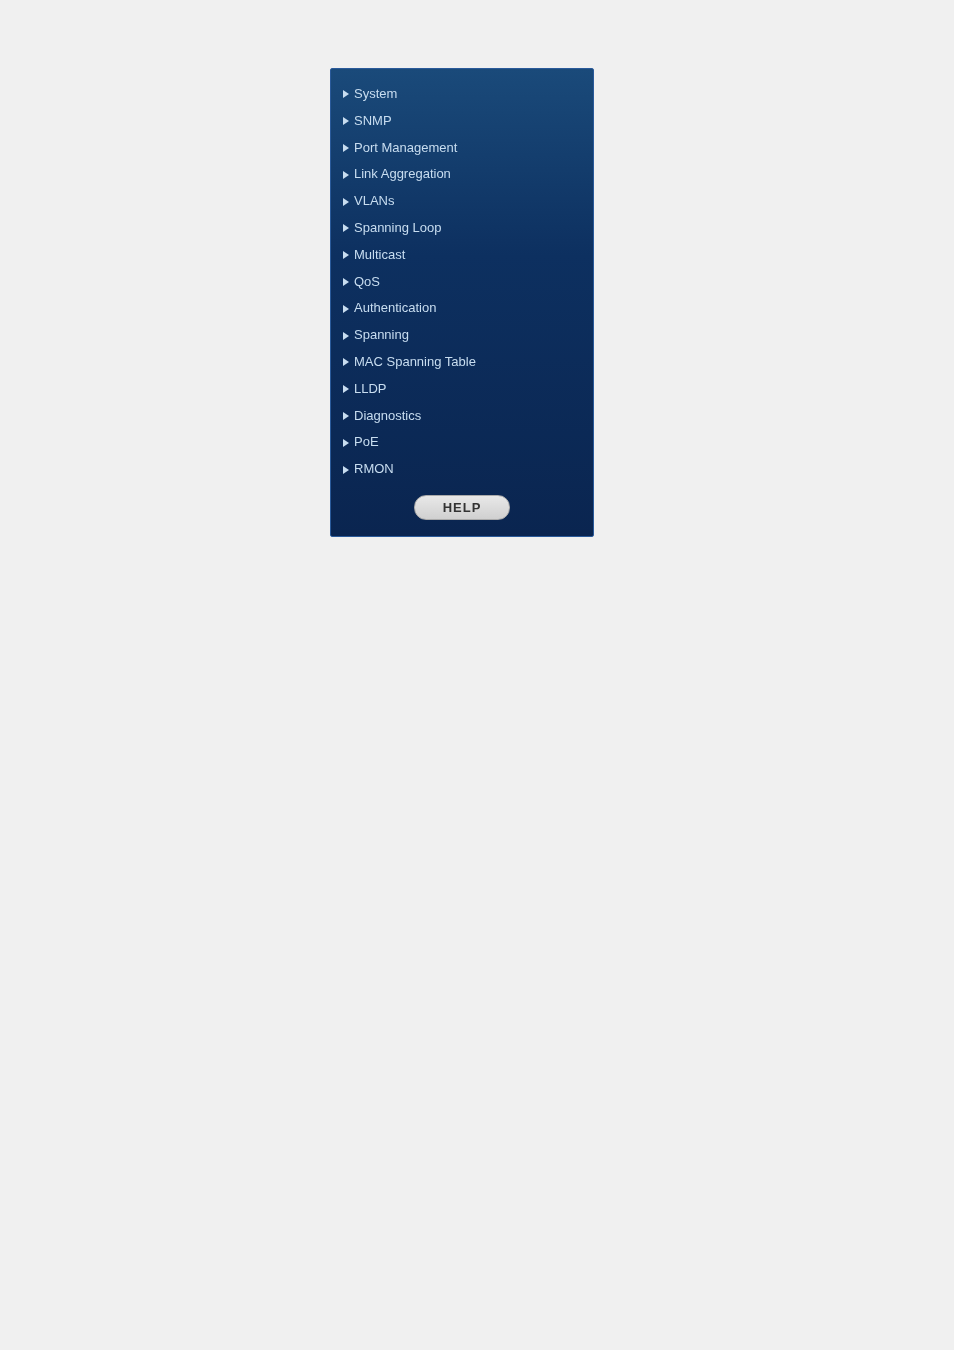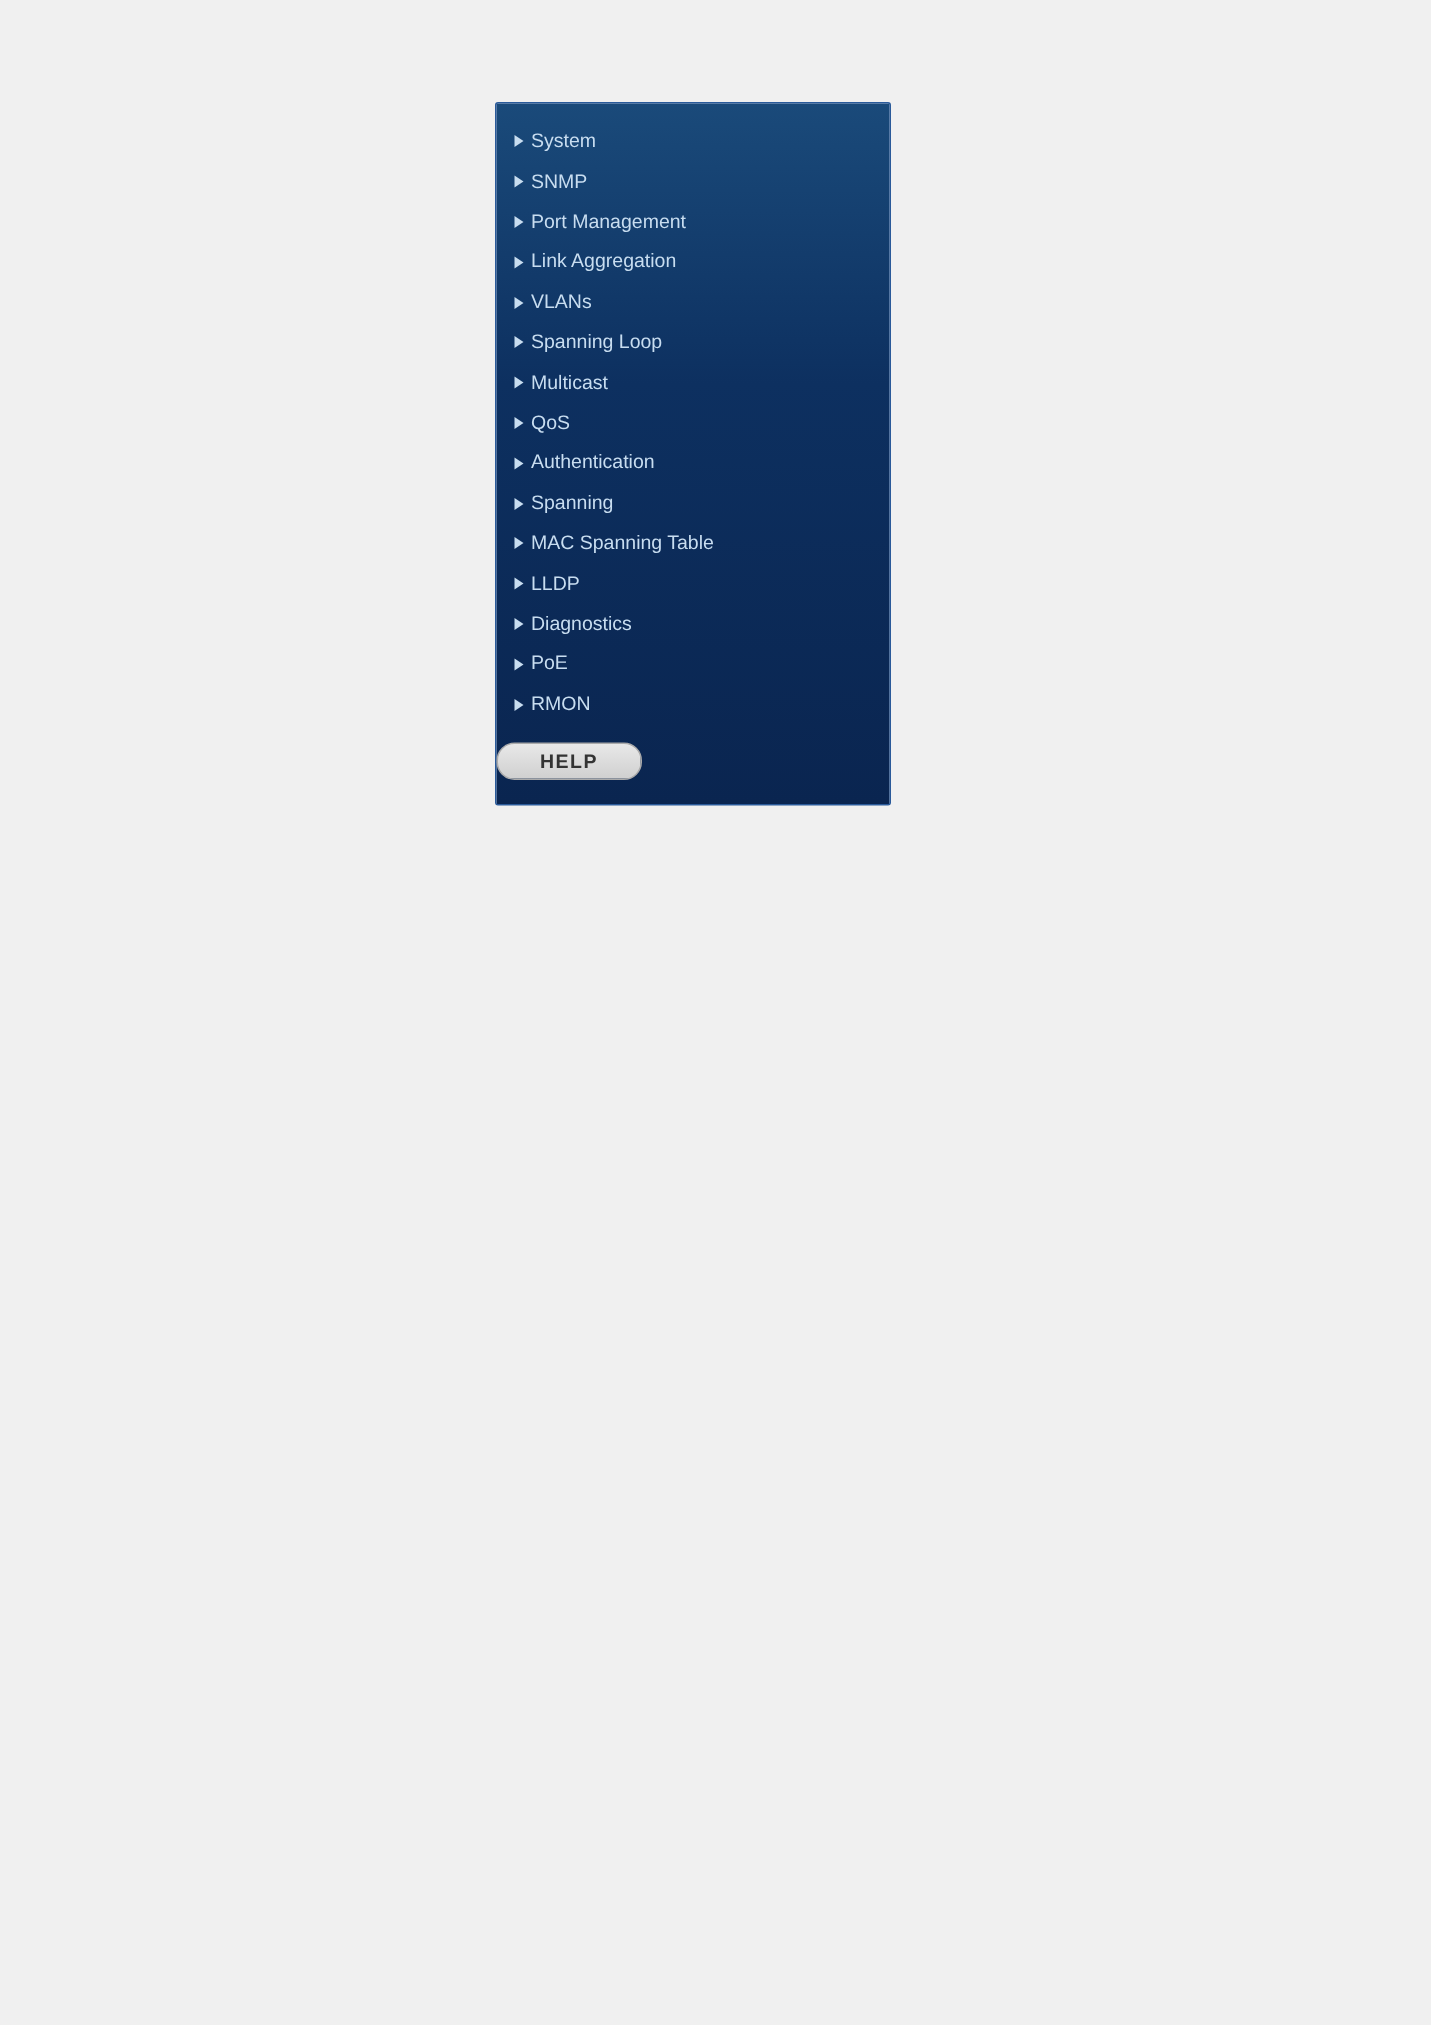--- a/index.html
+++ b/index.html
@@ -48,20 +48,21 @@
       flex-shrink: 0;
     }
 
     .nav-label {
       color: #c8ddf0;
       font-size: 13px;
     }
 
     .help-btn-container {
       display: flex;
+      justify-content: center;
       margin-top: 12px;
     }
 
     .help-btn {
       background: linear-gradient(180deg, #e8e8e8 0%, #d0d0d0 100%);
       border: 1px solid #aaa;
       border-radius: 12px;
       padding: 4px 28px;
       font-size: 13px;
       font-weight: bold;

